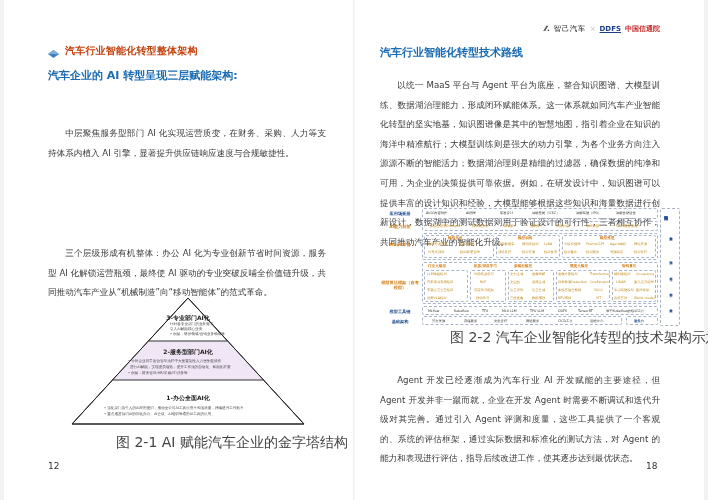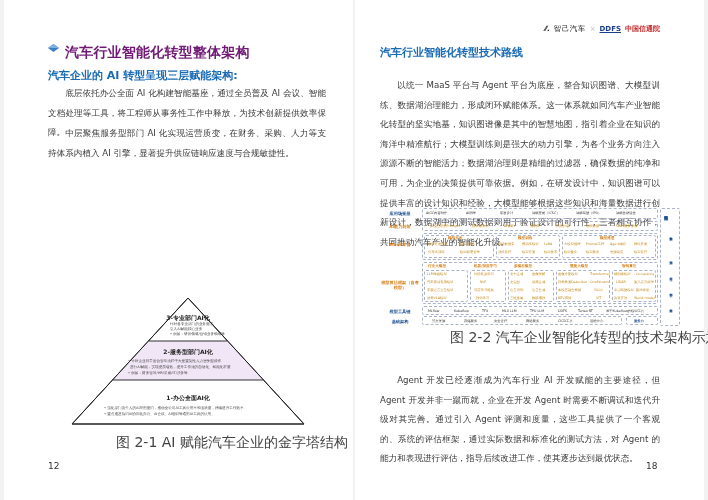--- a/index.html
+++ b/index.html
@@ -6,21 +6,21 @@
   html, body { width: 708px; height: 500px; background: #ffffff; overflow: hidden; }
   body { font-family: "DejaVu Sans", "Liberation Sans", sans-serif; color: #333; position: relative; }
   .spread { position: absolute; left: 0; top: 0; width: 708px; height: 500px; background: #fff; }
   .page-edge { position: absolute; left: 0; top: 0; width: 4px; height: 500px; background: #f2f2f2; }
   .page-edge.right { left: auto; right: 0; }
   .gutter { position: absolute; left: 353px; top: 0; width: 2px; height: 500px; background: linear-gradient(to right, #ececec, #f8f8f8); }
   .page { position: absolute; top: 0; height: 500px; }
   .page.left { left: 0; width: 354px; }
   .page.right { left: 354px; width: 354px; }
 
-  .h1 { position: absolute; left: 48px; top: 44px; font-size: 14px; font-weight: bold; color: #701a75; display: flex; align-items: flex-start; gap: 6px; letter-spacing: 0.2px; }
+  .h1 { position: absolute; left: 48px; top: 44px; font-size: 10px; font-weight: bold; color: #c2410c; display: flex; align-items: flex-end; gap: 6px; letter-spacing: 0.2px; }
   .diamond { width: 11px; height: 8px; position: relative; display: inline-block; }
   .diamond svg { display: block; }
   .h2 { position: absolute; font-size: 11px; font-weight: bold; color: #1a6bb3; }
   .para { position: absolute; font-size: 8.6px; line-height: 19.6px; color: #3a3a3a; text-align: justify; text-indent: 2em; }
   .caption { position: absolute; font-size: 14px; color: #444; white-space: nowrap; }
   .pnum { position: absolute; font-size: 9px; color: #333; }
 
   
   .pyramid { position: absolute; left: 70px; top: 296px; width: 236px; height: 132px; }
   .tier-title { position: absolute; font-size: 6px; font-weight: bold; color: #222; text-align: center; width: 100%; }
@@ -58,22 +58,22 @@
       <span class="diamond">
         <svg width="11" height="8" viewBox="0 0 11 8">
             <polygon points="5.5,0 11,4 5.5,8 0,4" fill="#3d7fc4"></polygon>
             <polygon points="5.5,0 11,4 5.5,4 0,4" fill="#7fb0e0"></polygon>
           </svg>
       </span>
       <span>汽车行业智能化转型整体架构</span>
     </div>
     <div class="h2" style="left:48px; top:68px;">汽车企业的 AI 转型呈现三层赋能架构:</div>
 
-    <div class="para" style="left:48px; top:84px; width:278px;">底层依托办公全面 AI 化构建智能基座，通过全员普及 AI 会议、智能文档处理等工具，将工程师从事务性工作中释放，为技术创新提供效率保障。</div>
     <div class="para" style="left:48px; top:124px; width:278px;">中层聚焦服务型部门 AI 化实现运营质变，在财务、采购、人力等支持体系内植入 AI 引擎，显著提升供应链响应速度与合规敏捷性。</div>
+    <div class="para" style="left:48px; top:244px; width:278px;">三个层级形成有机整体：办公 AI 化为专业创新节省时间资源，服务型 AI 化解锁运营瓶颈，最终使 AI 驱动的专业突破反哺全价值链升级，共同推动汽车产业从“机械制造”向“移动智能体”的范式革命。</div>
 
     <div class="pyramid">
       <svg width="236" height="132" viewBox="0 0 236 132" style="position:absolute;left:0;top:0;">
         <polygon points="118,2 234,128 2,128" fill="#ffffff" stroke="#222" stroke-width="1"></polygon>
         <polygon points="79,45 157,45 193,84 43,84" fill="#f1e6f6" stroke="none"></polygon>
         <line x1="79" y1="45" x2="157" y2="45" stroke="#333" stroke-width="1.2"></line>
         <line x1="43" y1="84" x2="193" y2="84" stroke="#333" stroke-width="1.2"></line>
         <line x1="2" y1="128" x2="234" y2="128" stroke="#222" stroke-width="1.2"></line>
         <polyline points="118,2 234,128" fill="none" stroke="#222" stroke-width="1"></polyline>
         <polyline points="118,2 2,128" fill="none" stroke="#222" stroke-width="1"></polyline>

